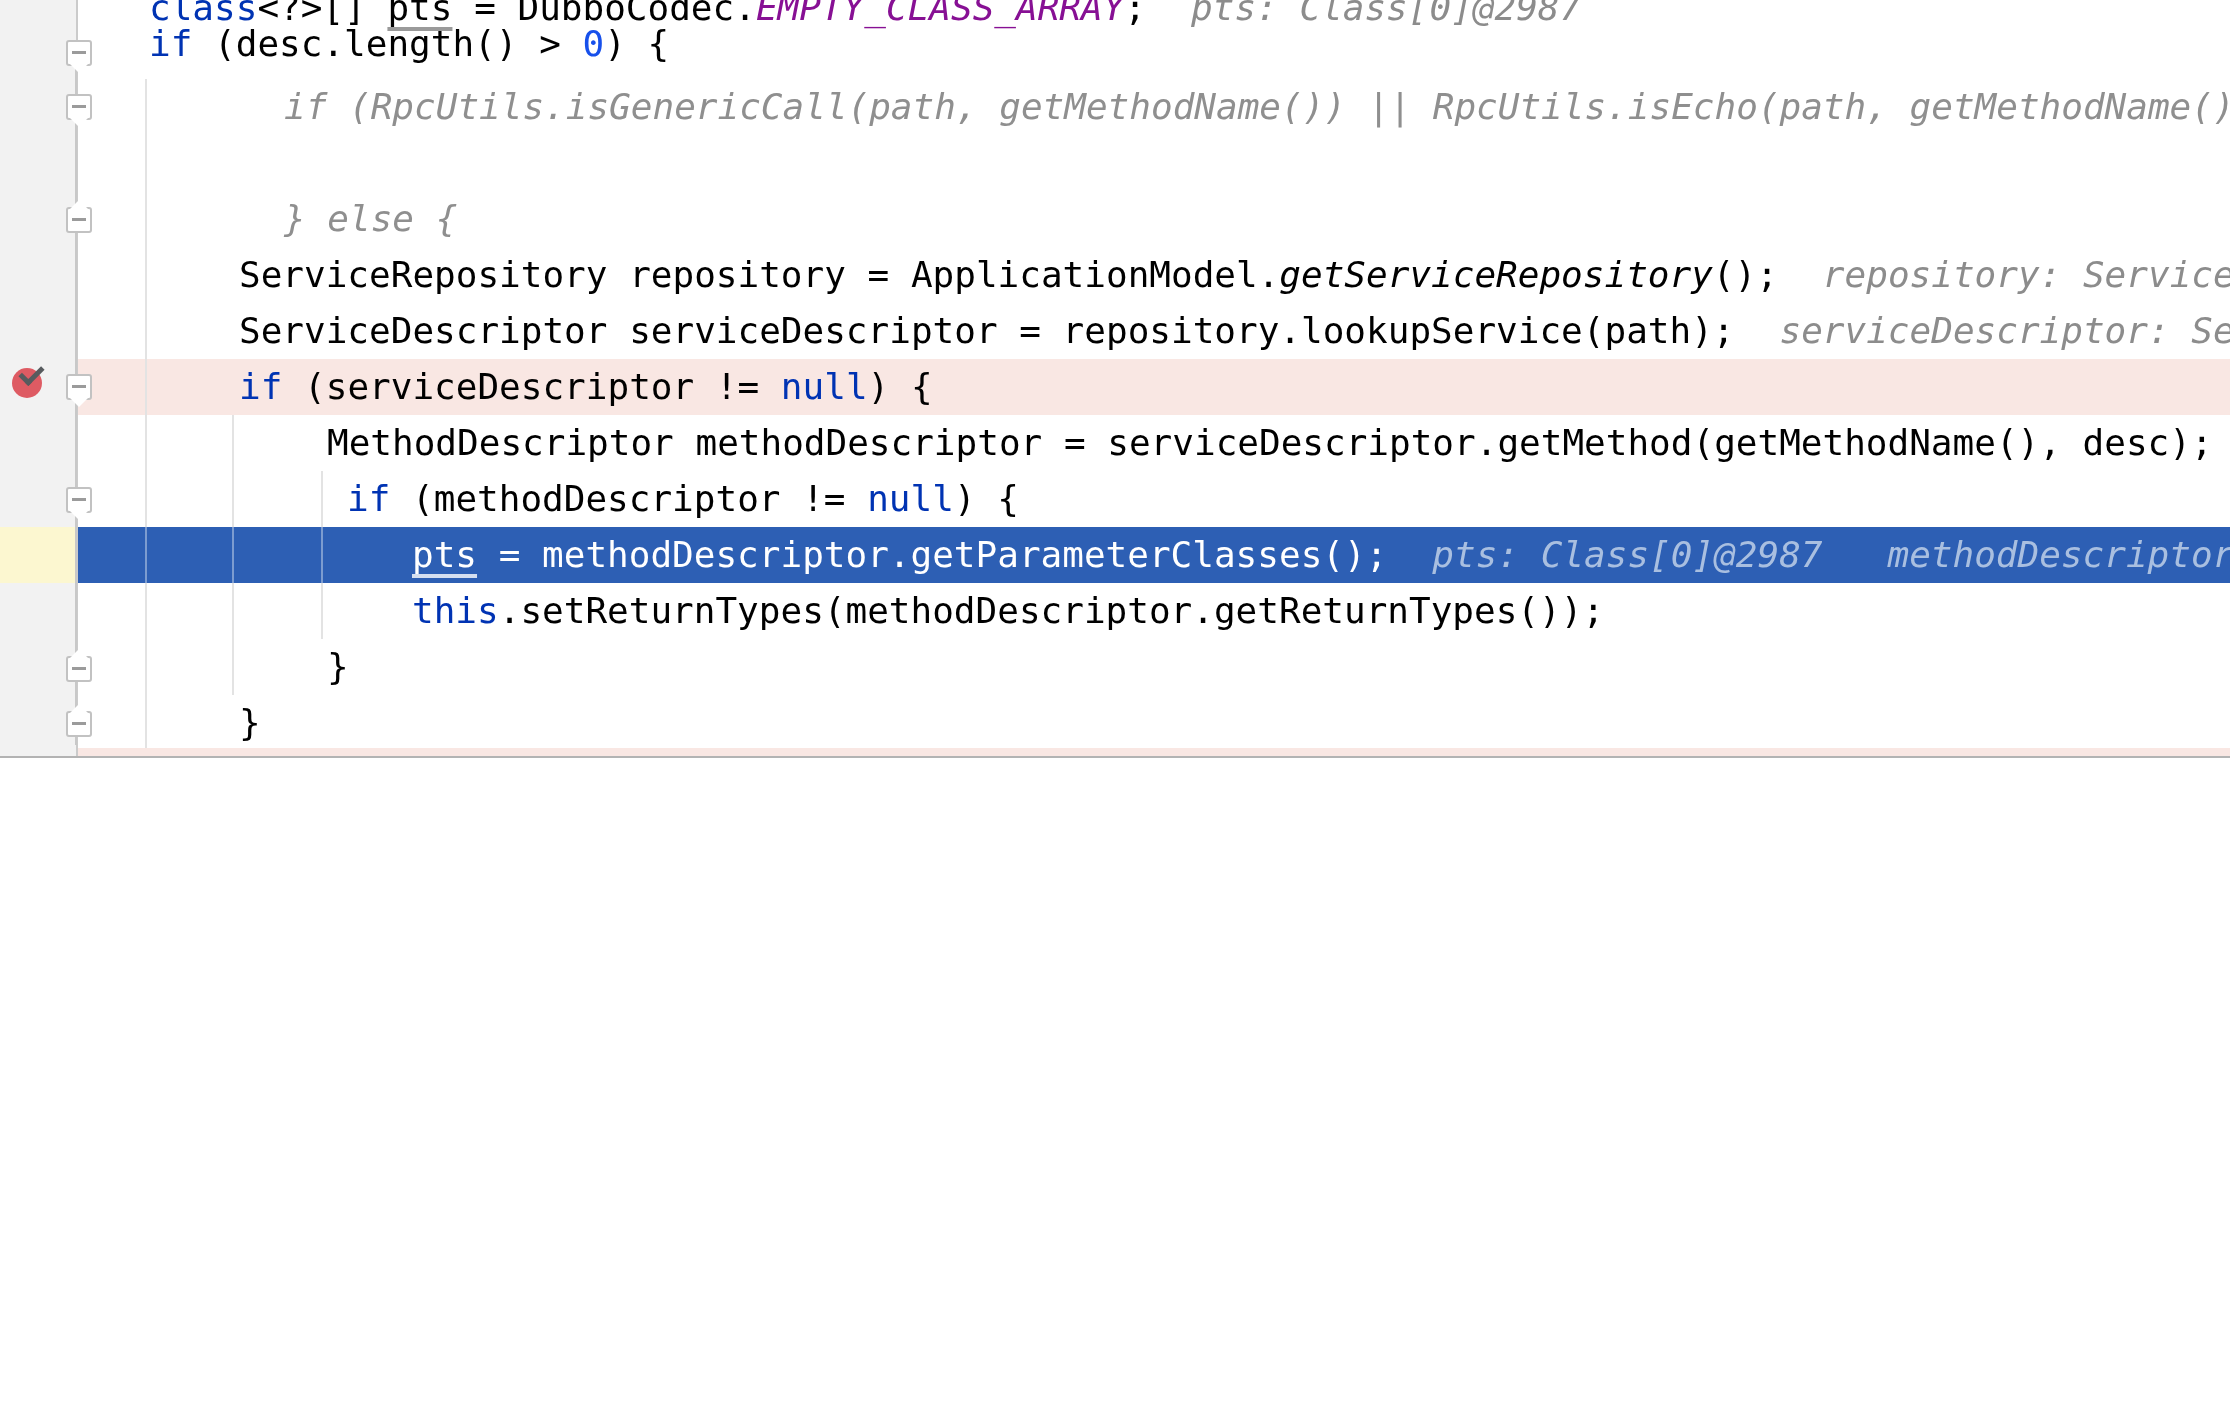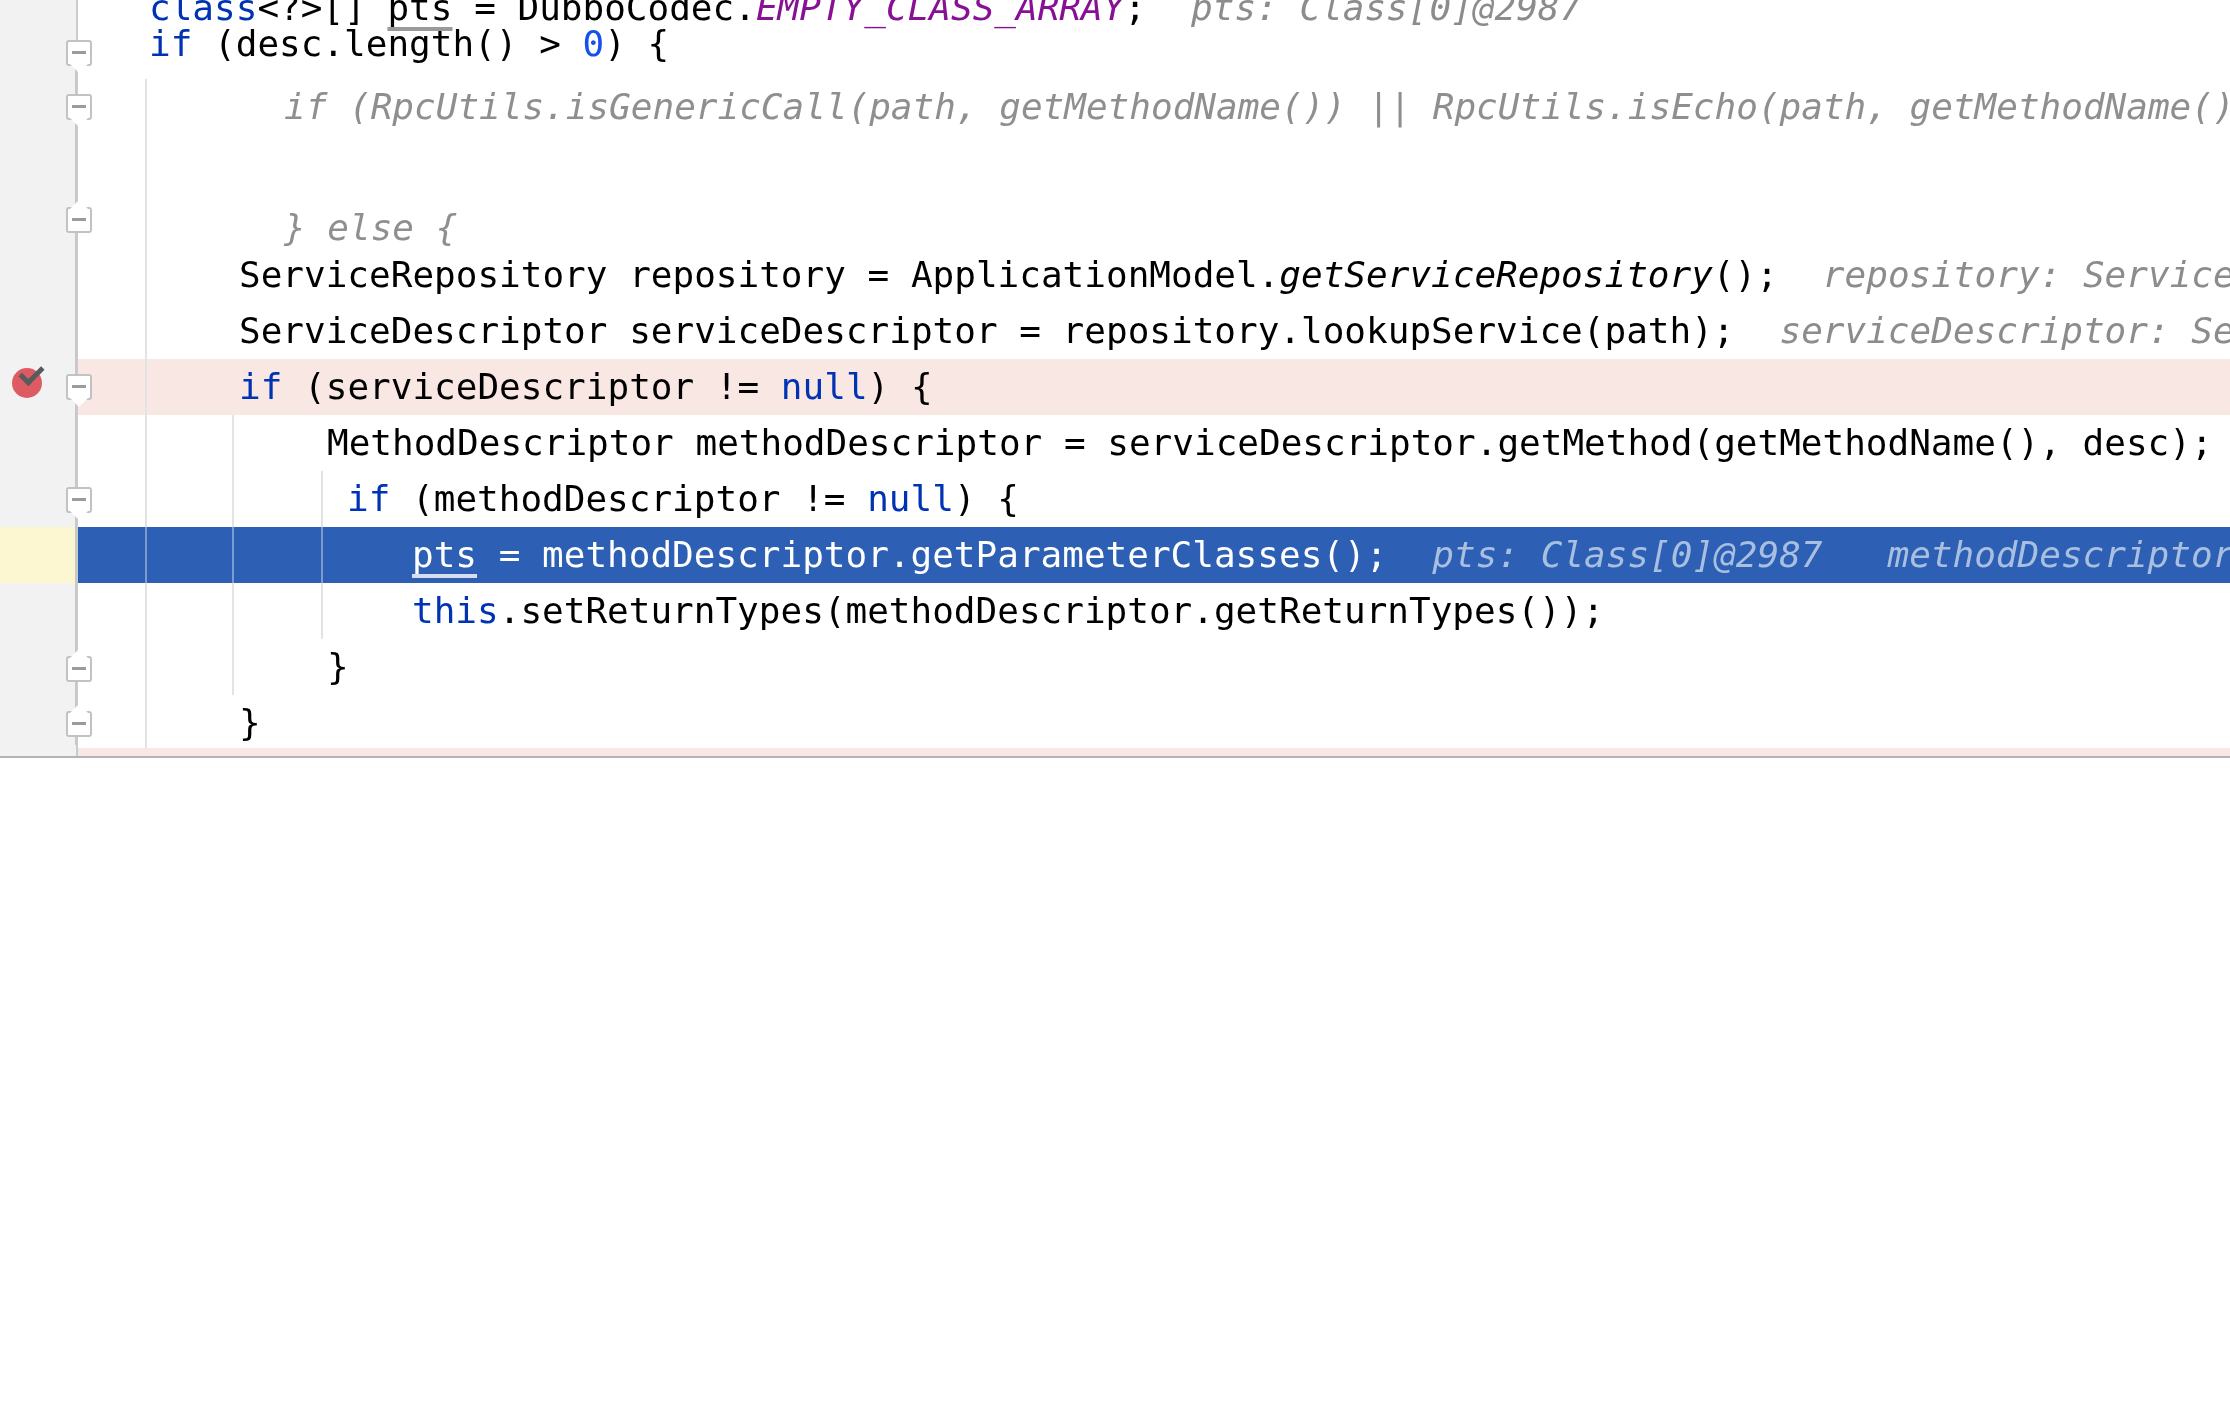--- a/index.html
+++ b/index.html
@@ -58,21 +58,21 @@
     <div class="guide" style="left:321px;top:583px;height:56px;"></div>
     <div class="guide on-blue" style="left:145px;top:527px;height:56px;"></div>
     <div class="guide on-blue" style="left:232px;top:527px;height:56px;"></div>
     <div class="guide on-blue" style="left:321px;top:527px;height:56px;"></div>
 
     <div class="ln ind-a" style="top:-20px;"><span class="kw">class</span><span>&lt;?&gt;[] </span><span class="u">pts</span><span> = DubboCodec.</span><span class="konst">EMPTY_CLASS_ARRAY</span><span>;</span><span class="hint">pts: Class[0]@2987</span></div>
 
     <div class="ln ind-a" style="top:16px;"><span class="kw">if</span><span> (desc.length() &gt; </span><span class="num">0</span><span>) {</span></div>
 
     <div class="ln ind-c dim" style="top:79px;"><span>if (RpcUtils.isGenericCall(path, getMethodName()) || RpcUtils.isEcho(path, getMethodName())) {</span></div>
-    <div class="ln ind-c dim" style="top:200px;"><span>} else {</span></div>
+    <div class="ln ind-c dim" style="top:191px;"><span>} else {</span></div>
 
     <div class="ln ind-b" style="top:247px;"><span>ServiceRepository repository = ApplicationModel.</span><span class="mth">getServiceRepository</span><span>();</span><span class="hint">repository: ServiceRepository@2988</span></div>
 
     <div class="ln ind-b" style="top:303px;"><span>ServiceDescriptor serviceDescriptor = repository.lookupService(path);</span><span class="hint">serviceDescriptor: ServiceDescriptor@2989</span></div>
 
     <div class="ln ind-d" style="top:415px;"><span>MethodDescriptor methodDescriptor = serviceDescriptor.getMethod(getMethodName(), desc);</span></div>
 
     <div class="ln ind-b" style="top:359px;"><span class="kw">if</span><span> (serviceDescriptor != </span><span class="kw">null</span><span>) {</span></div>
 
     <div class="ln ind-d" style="top:471px;margin-left:20px;"><span class="kw">if</span><span> (methodDescriptor != </span><span class="kw">null</span><span>) {</span></div>

